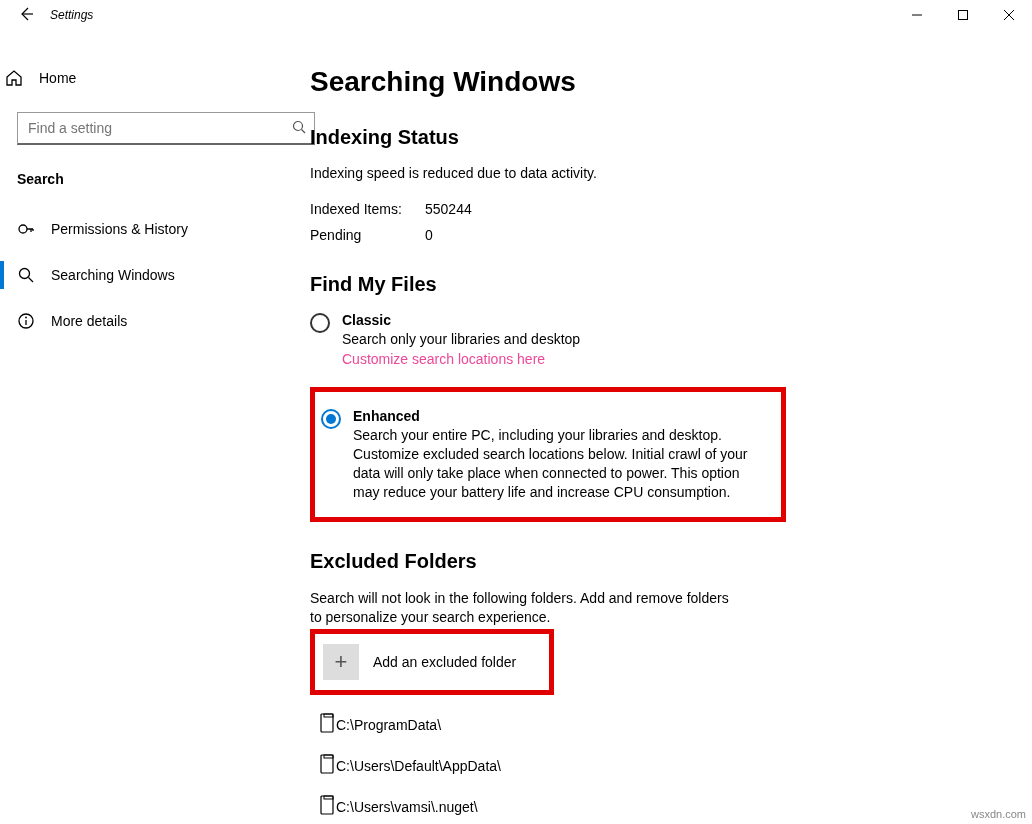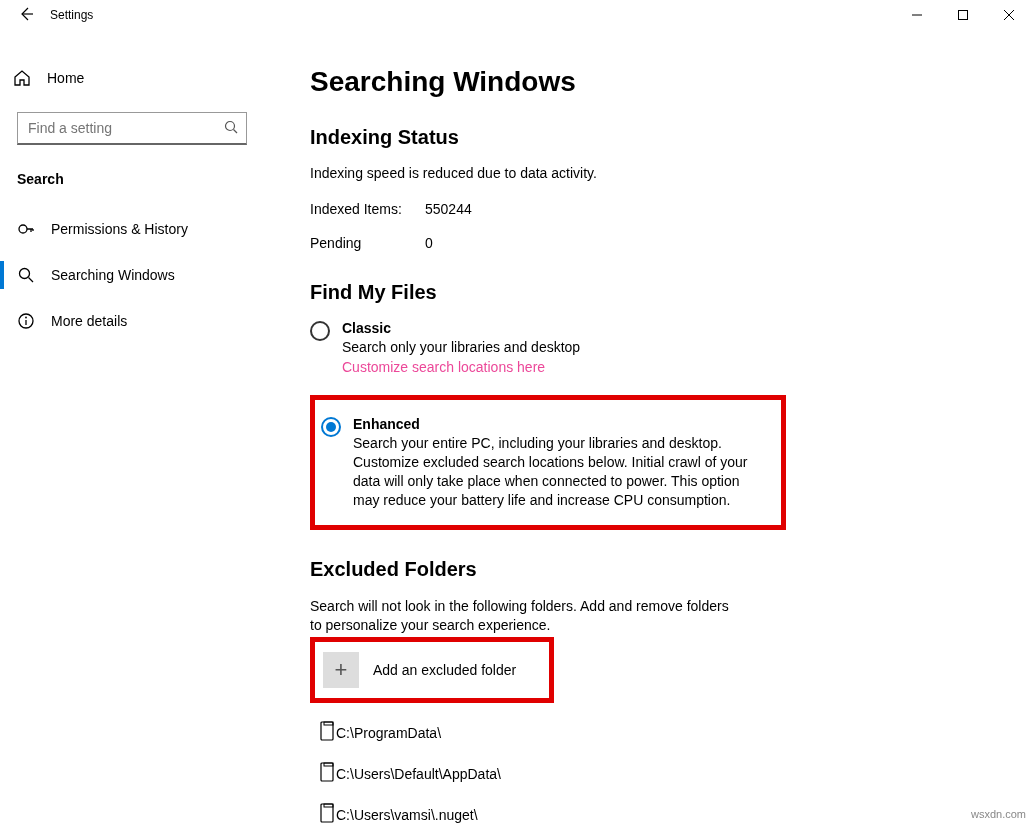--- a/index.html
+++ b/index.html
@@ -39,48 +39,49 @@
   }
   .back-btn {
     width: 40px;
     text-align: center;
     font-size: 14px;
     padding: 0 10px 0 18px;
   }
   .app-title {
     font-size: 12px;
     padding-left: 10px;
+    font-style: italic;
   }
   .layout {
     display: flex;
     height: calc(100% - 30px);
   }
   .sidebar {
     width: 310px;
     padding: 10px 0 0 0;
   }
   .home-row {
     display: flex;
     align-items: center;
     height: 44px;
-    padding-left: 13px;
+    padding-left: 5px;
     gap: 16px;
     margin-top: 16px;
   }
   .home-icon svg { width: 18px; height: 18px; display:block; }
   .search-box {
     margin: 12px 8px 0 17px;
     height: 33px;
     border: 1px solid #999;
     border-bottom: 2px solid #666;
     display: flex;
     align-items: center;
     padding: 0 8px;
     background: #fff;
-    width: 230px;
+    width: 298px;
   }
   .search-box input {
     flex: 1;
     border: none;
     outline: none;
     font-size: 14px;
     font-family: inherit;
     background: transparent;
   }
   .search-box .sicon { color: #555; font-size: 14px; }
@@ -118,21 +119,21 @@
     font-size: 28px;
     font-weight: 600;
     margin: 20px 0 28px 0;
   }
   h2.section-title {
     font-size: 20px;
     font-weight: 600;
     margin: 0 0 16px 0;
   }
   .status-text { margin: 0 0 20px 0; }
-  .kv-row { display: flex; margin: 18px 0; }
+  .kv-row { display: flex; margin: 10px 0; }
   .kv-row .k { width: 115px; }
   .kv-row .v { }
 
   .find-section { margin-top: 30px; }
 
   .radio-row {
     display: flex;
     align-items: flex-start;
     gap: 12px;
     margin-top: 14px;

